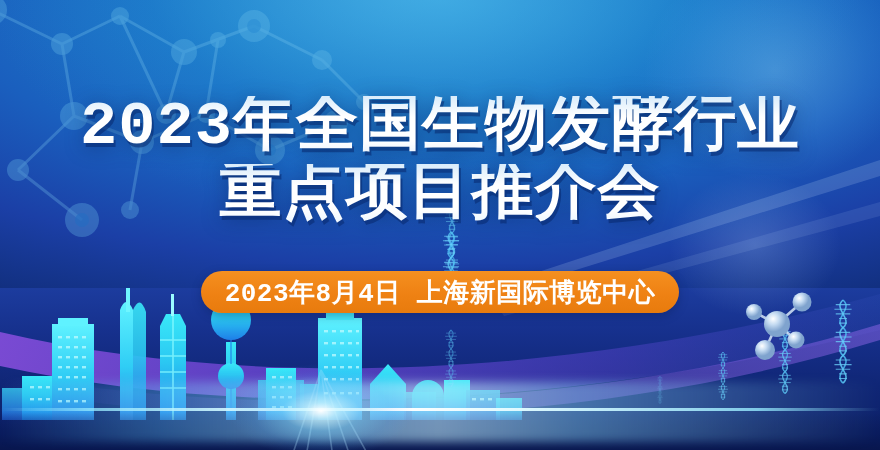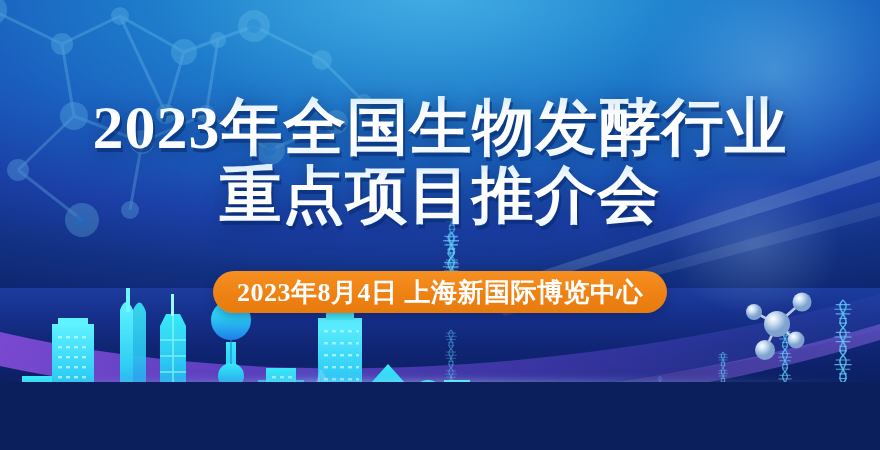--- a/index.html
+++ b/index.html
@@ -1,22 +1,22 @@
 <!DOCTYPE html>
 <html><head>
 <meta charset="utf-8">
 <style>
   html,body{margin:0;padding:0;background:#0b1f5c;}
   *{box-sizing:border-box;}
 
   #banner{
     position:relative;
-    width:880px;height:382px;
+    width:880px;height:450px;
     overflow:hidden;
-    font-family:Liberation Serif, serif;
+    font-family:Liberation Mono, monospace;
     background:
       radial-gradient(120% 90% at 50% 0%, #2A9BDC 0%, #1C7FCB 22%, #1A5FBE 46%, #1B3FA6 66%, #123081 82%, #0D2169 100%);
   }
 
   
   .sky-haze{
     position:absolute;left:0;right:0;top:0;height:300px;
     background:radial-gradient(70% 120% at 48% -10%, rgba(90,190,235,.55) 0%, rgba(40,140,215,.18) 45%, rgba(0,0,0,0) 72%);
     pointer-events:none;
   }

